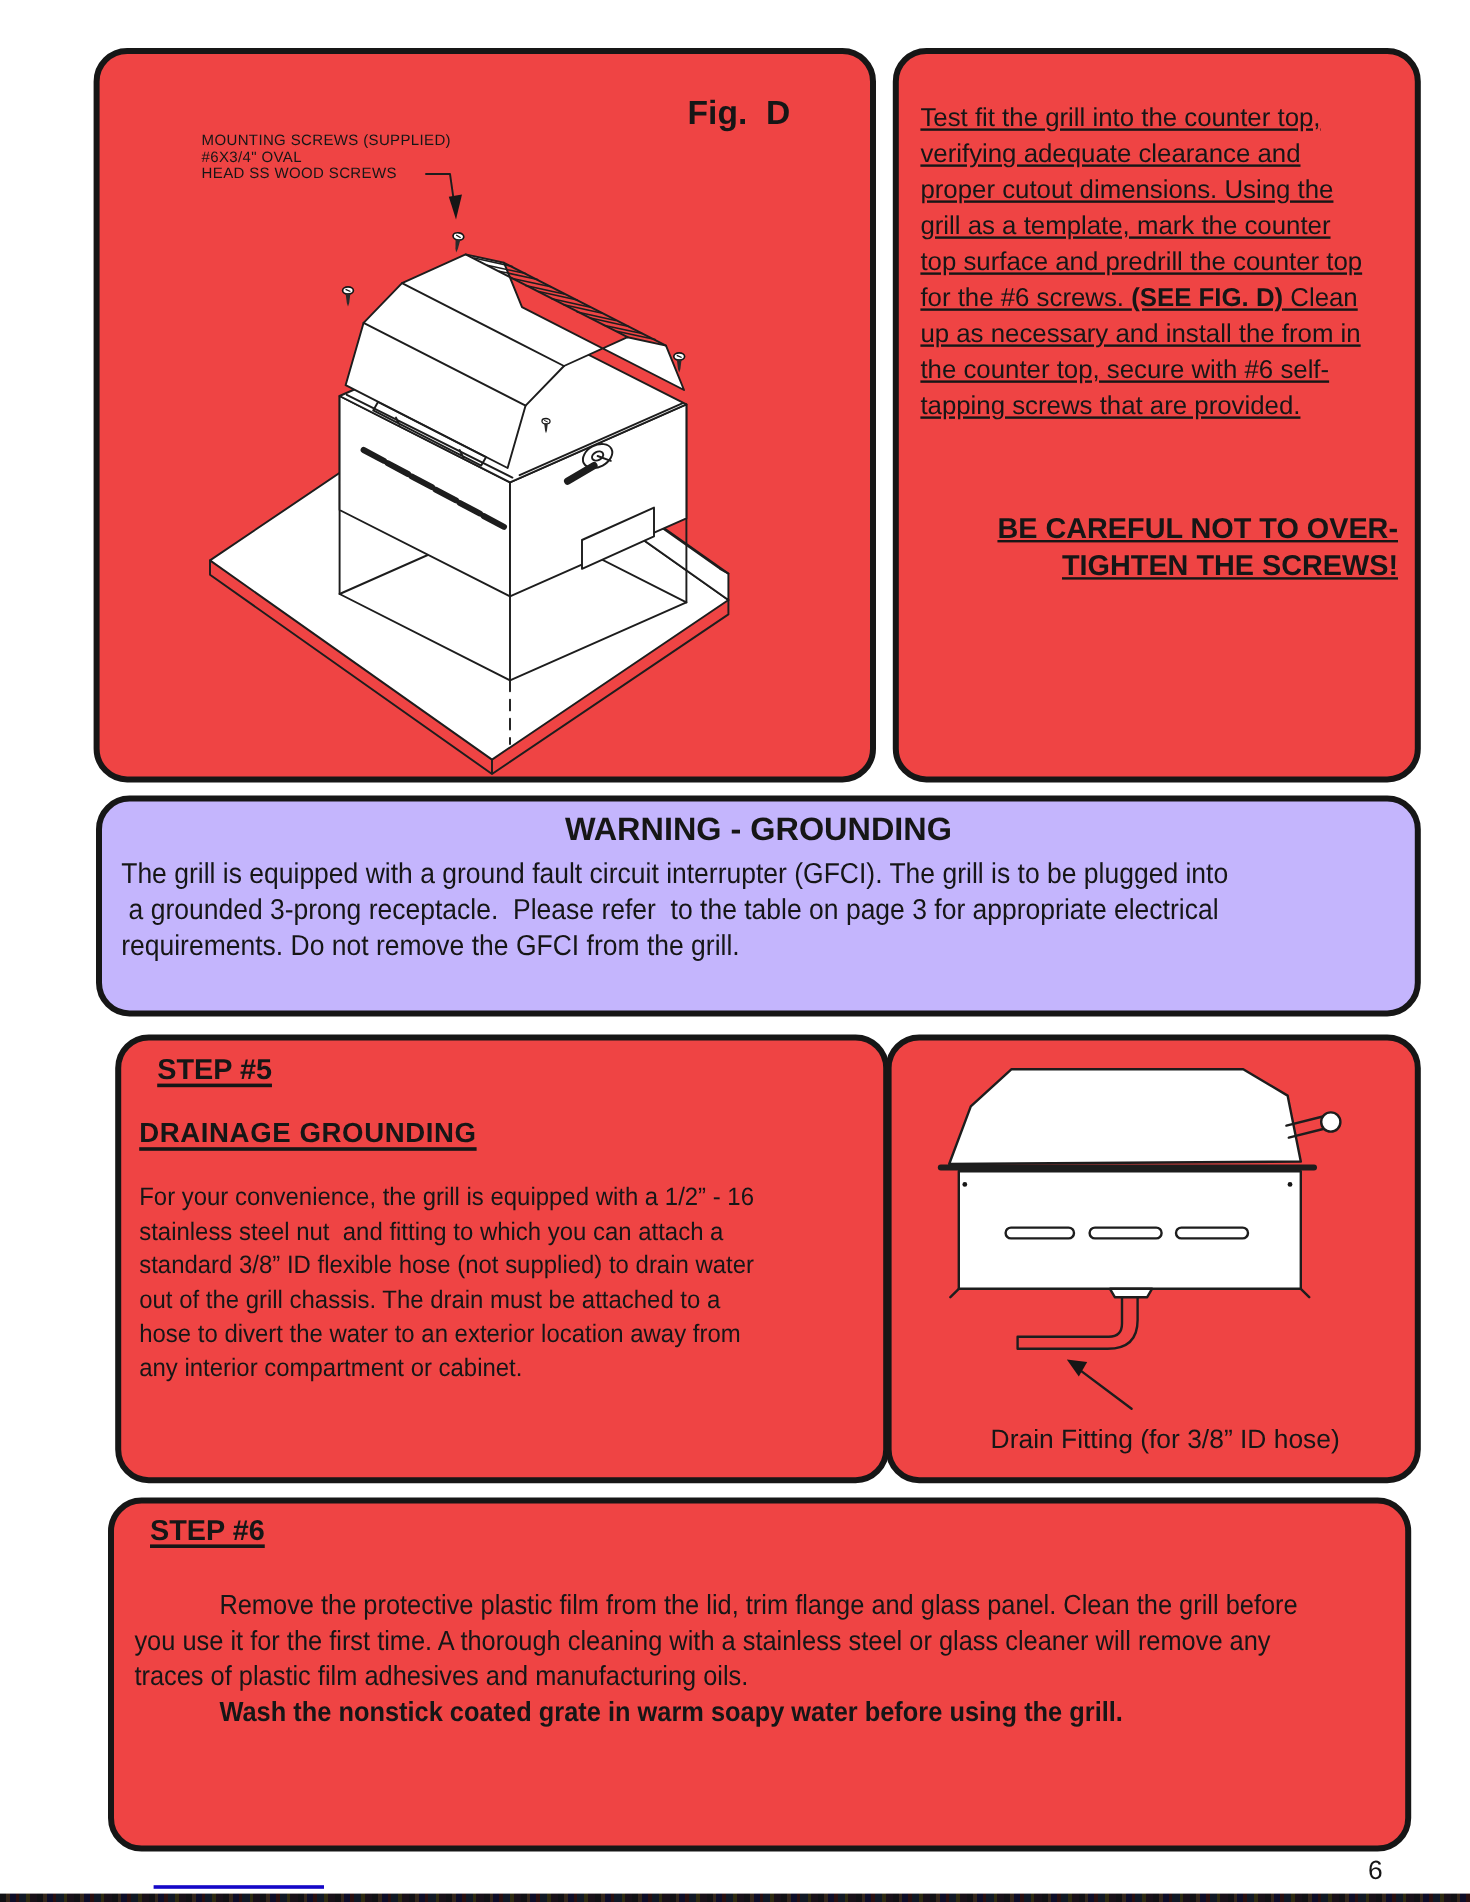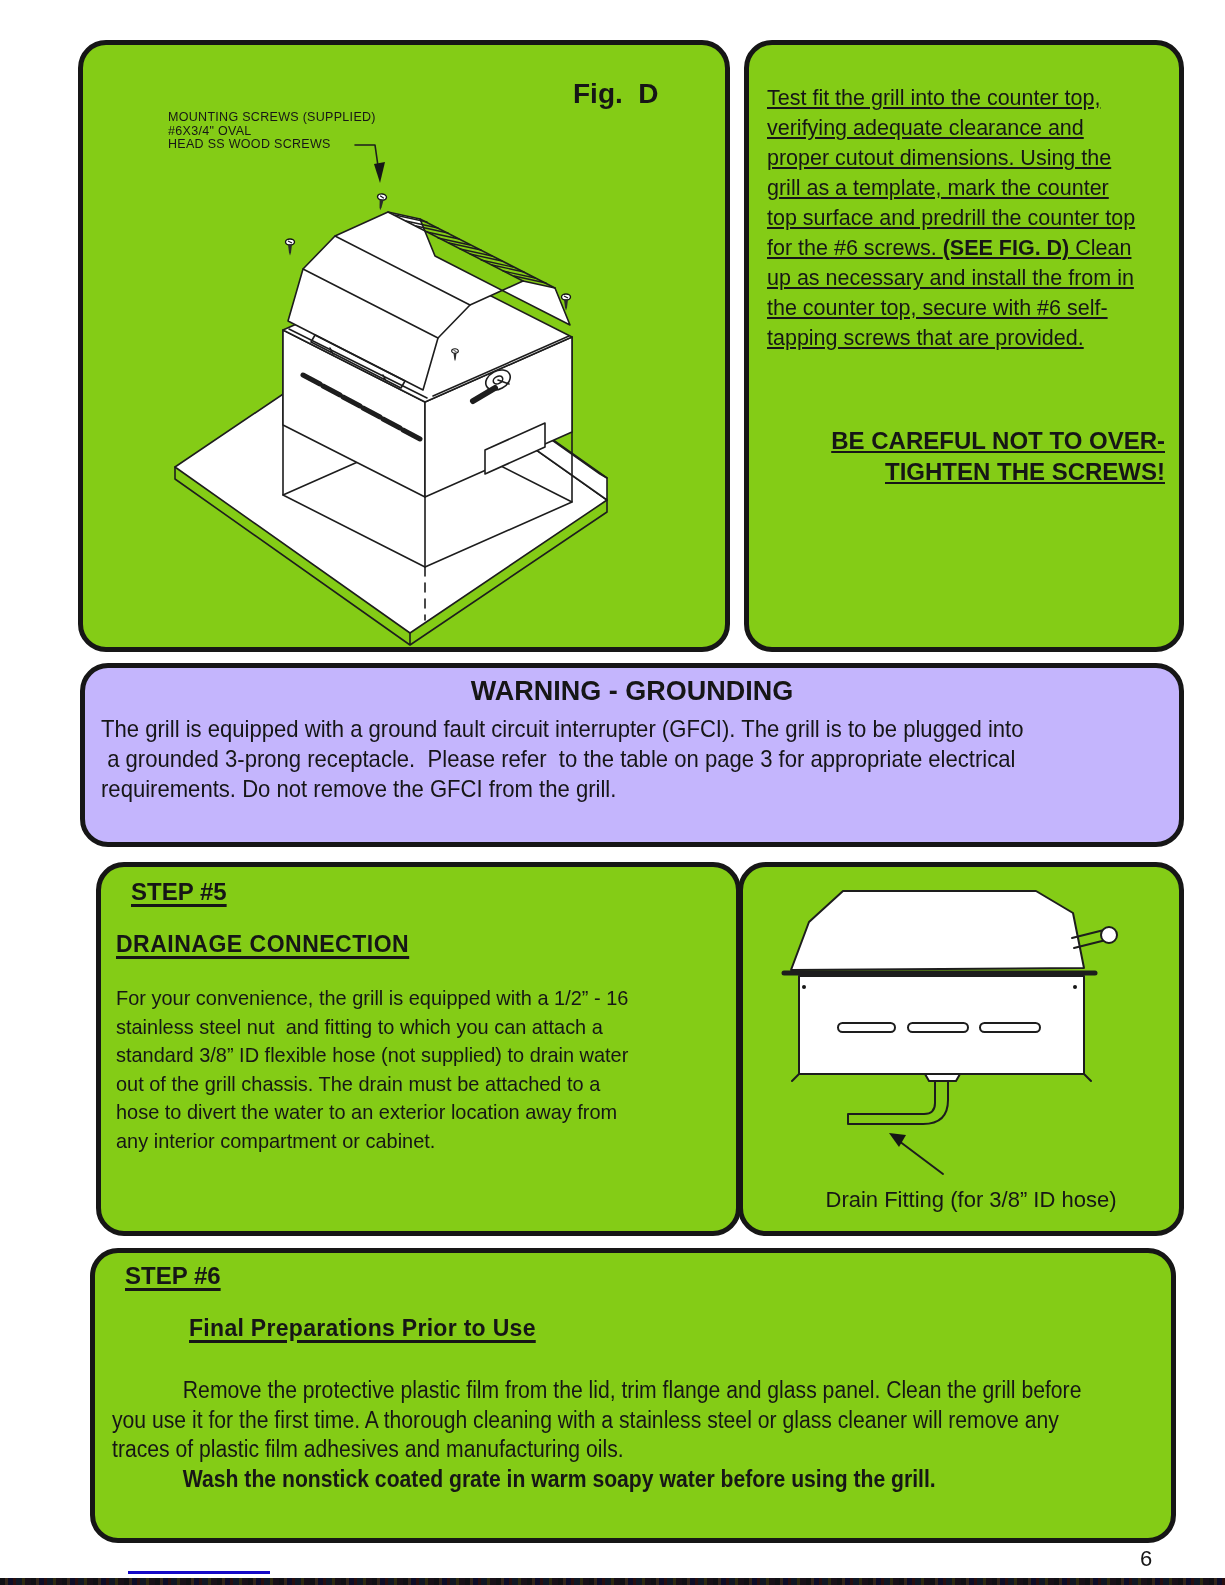--- a/index.html
+++ b/index.html
@@ -1,17 +1,17 @@
 <!DOCTYPE html>
 <html><head>
 <meta charset="utf-8">
 <style>
   html,body{margin:0;padding:0;background:#ffffff;}
   body{width:1225px;height:1585px;position:relative;font-family:"Liberation Sans",sans-serif;color:#161616;overflow:hidden;}
-  .box{position:absolute;border:5px solid #161616;border-radius:28px;background:#84cc16;box-sizing:border-box;}
+  .box{position:absolute;border:5px solid #161616;border-radius:28px;background:#ef4444;box-sizing:border-box;}
   .ln{white-space:pre-wrap;}
   
   #figd-box{left:78px;top:40px;width:652px;height:612px;}
   #install-box{left:744px;top:40px;width:440px;height:612px;padding:38px 14px 0 18px;text-decoration:underline;}
   #warning-box{left:80px;top:663px;width:1104px;height:184px;background:#c4b5fd;padding:6px 16px 0 16px;}
   #step5-box{left:80px;top:862px;width:645px;height:374px;padding:12px 10px 0 15px;margin-left:16px;}
   #drain-box{left:738px;top:862px;width:446px;height:374px;}
   #step6-box{left:90px;top:1248px;width:1086px;height:295px;padding:10px 14px 0 17px;}
   
   .body-text{font-size:21.5px;line-height:30px;}
@@ -122,21 +122,21 @@
   <div class="w-title">WARNING - GROUNDING</div>
   <div class="w-body cond">
     <div class="ln">The grill is equipped with a ground fault circuit interrupter (GFCI). The grill is to be plugged into</div>
     <div class="ln"> a grounded 3-prong receptacle.  Please refer  to the table on page 3 for appropriate electrical</div>
     <div class="ln">requirements. Do not remove the GFCI from the grill.</div>
   </div>
 </div>
 
 <div class="box" id="step5-box">
   <div class="s5-label-wrap"><span class="step-label">STEP #5</span></div>
-  <div><span class="s5-head">DRAINAGE CONNECTION</span></div>
+  <div><span class="s5-head">DRAINAGE GROUNDING</span></div>
   <div class="s5-body cond95">
     <div class="ln">For your convenience, the grill is equipped with a 1/2” - 16</div>
     <div class="ln">stainless steel nut  and fitting to which you can attach a</div>
     <div class="ln">standard 3/8” ID flexible hose (not supplied) to drain water</div>
     <div class="ln">out of the grill chassis. The drain must be attached to a</div>
     <div class="ln">hose to divert the water to an exterior location away from</div>
     <div class="ln">any interior compartment or cabinet.</div>
   </div>
 </div>
 
@@ -158,21 +158,20 @@
       <path d="M205,214 L205,233 Q205,257 180,257 L105,257 M192,214 L192,236 Q192,247 181,247 L105,247 M105,247 L105,257"></path>
       <path d="M200,307 L152,271"></path>
     </g>
     <path d="M146,266 L163,268 L156,280 Z" fill="#161616"></path>
     <text x="228" y="340" text-anchor="middle" font-size="22">Drain Fitting (for 3/8” ID hose)</text>
   </svg>
 </div>
 
 <div class="box" id="step6-box">
   <div class="s6-label-wrap"><span class="step-label">STEP #6</span></div>
-  <div><span class="s6-head">Final Preparations Prior to Use</span></div>
   <div class="s6-body cond">
     <div class="ln first">Remove the protective plastic film from the lid, trim flange and glass panel. Clean the grill before</div>
     <div class="ln">you use it for the first time. A thorough cleaning with a stainless steel or glass cleaner will remove any</div>
     <div class="ln">traces of plastic film adhesives and manufacturing oils.</div>
     <div class="ln s6-bold">Wash the nonstick coated grate in warm soapy water before using the grill.</div>
   </div>
 </div>
 
 <div id="page-number">6</div>
 <div id="footer-line"></div>

